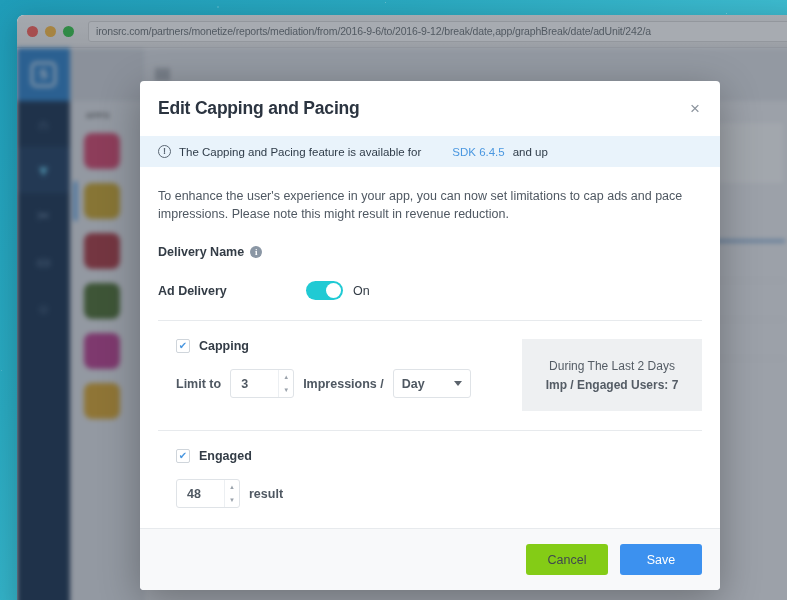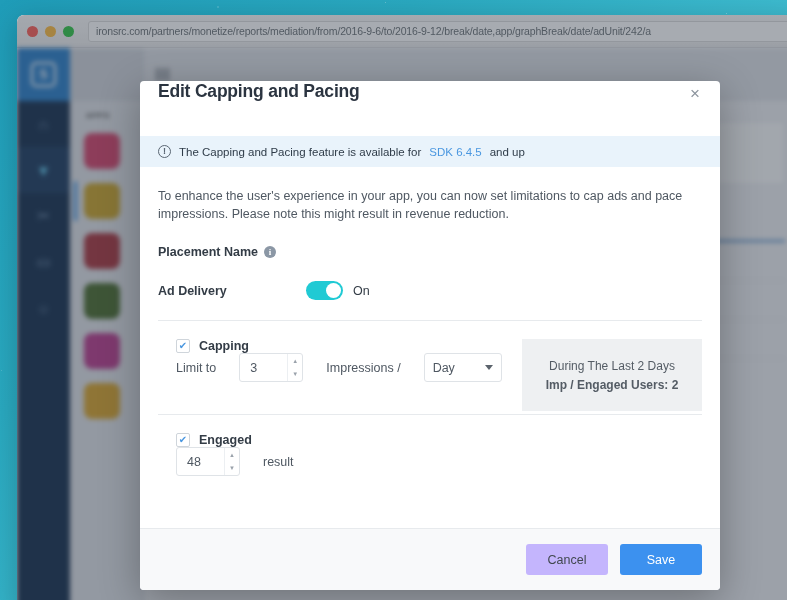--- a/index.html
+++ b/index.html
@@ -147,21 +147,21 @@
     left: 123px; top: 66px;
     width: 580px; height: 509px;
     background: #fff;
     border-radius: 4px;
     box-shadow: 0 10px 40px rgba(0,0,0,.3);
     display: flex; flex-direction: column;
     overflow: hidden;
   }
   .dlg-head {
     height: 55px;
-    display: flex; align-items: flex-start;
+    display: flex; align-items: center;
     padding: 0 18px;
     flex-shrink: 0;
   }
   .dlg-title {
     font-size: 17.5px; font-weight: bold; color: #2b3440;
     letter-spacing: -.2px;
   }
   .dlg-close {
     margin-left: auto; font-size: 17px;
     color: #8d959e; cursor: pointer; line-height: 1;
@@ -174,21 +174,21 @@
     font-size: 11.5px; color: #2f3c49;
     flex-shrink: 0;
   }
   .banner-ic {
     width: 13px; height: 13px; border-radius: 50%;
     border: 1.3px solid #5a6673; color: #5a6673;
     font-size: 9px; font-weight: bold;
     display: flex; align-items: center; justify-content: center;
     flex-shrink: 0; line-height: 1;
   }
-  .banner-link { color: #4a97e0; }
+  .banner-link { color: #4a97e0; margin-left: 23px; }
   .dlg-body { padding: 0 18px; flex: 1; }
   .intro {
     font-size: 12.5px; color: #4f5862; line-height: 18px;
     padding: 20px 0 0 0; max-width: 540px;
   }
   .row-field {
     display: flex; align-items: center;
     margin-top: 22px;
   }
   .field-label {
@@ -228,23 +228,23 @@
   .chk-row { display: flex; align-items: center; gap: 9px; padding-left: 18px; }
   .checkbox {
     width: 14px; height: 14px; border-radius: 2px;
     border: 1px solid #cfd5db; background: #fff;
     display: flex; align-items: center; justify-content: center;
     color: #4a97e0; font-size: 10px; line-height: 1;
     cursor: pointer;
   }
   .chk-label { font-size: 12.5px; font-weight: bold; color: #333c46; }
   .ctrl-row {
-    display: flex; align-items: center; gap: 23px;
-    padding-left: 18px; 
-    font-size: 12.5px; color: #4f5862;
+    display: flex; align-items: center; gap: 9px;
+    padding-left: 18px; margin-top: 16px;
+    font-size: 12.5px; color: #4f5862; font-weight: bold;
   }
   .spinner {
     width: 64px; height: 29px;
     border: 1px solid #dfe3e7; border-radius: 3px;
     background: #fff; display: flex; align-items: center;
     position: relative;
   }
   .spinner .val {
     padding-left: 10px; font-size: 12.5px; color: #4f5862;
   }
@@ -284,21 +284,21 @@
     border-top: 1px solid #e7eaed;
     display: flex; align-items: center; justify-content: flex-end;
     gap: 12px; padding: 0 18px; flex-shrink: 0;
   }
   .btn {
     height: 31px; min-width: 82px;
     border-radius: 3px; border: none;
     font-size: 12.5px; cursor: pointer;
     font-family: "Liberation Sans", sans-serif;
   }
-  .btn-cancel { background: #c4b5fd; color: #41484f; }
+  .btn-cancel { background: #84cc16; color: #41484f; }
   .btn-save { background: #3c91ef; color: #fff; }
 </style>
 </head>
 <body>
 
 <div class="specks" id="specks">
     <div class="speck" style="width: 0.600099px; height: 0.600099px; left: 724.642px; top: 173.542px; opacity: 0.33;"></div>
     <div class="speck" style="width: 1.91287px; height: 1.91287px; left: 419.246px; top: 197.587px; opacity: 0.65;"></div>
     <div class="speck" style="width: 1.95913px; height: 1.95913px; left: 427.223px; top: 410.709px; opacity: 0.58;"></div>
     <div class="speck" style="width: 2.07016px; height: 2.07016px; left: 190.458px; top: 224.539px; opacity: 0.62;"></div>
@@ -471,21 +471,21 @@
       <span class="banner-link">SDK 6.4.5</span>
       <span>and up</span>
     </div>
 
     <div class="dlg-body">
 
       <div class="intro">To enhance the user's experience in your app, you can now set limitations to cap ads and pace impressions. Please note this might result in revenue reduction.</div>
 
       <div class="row-field">
         <div class="field-label">
-          <span>Placement Name</span>
+          <span>Delivery Name</span>
           <span class="info-ic">i</span>
         </div>
       </div>
 
       <div class="row-field">
         <div class="field-label">Ad Delivery</div>
         <div class="toggle-wrap">
           <div class="toggle">
             <div class="knob"></div>
           </div>
@@ -512,21 +512,21 @@
             </span>
           </div>
           <span>Impressions /</span>
           <div class="select">
             <span>Day</span>
             <span class="caret"></span>
           </div>
         </div>
         <div class="statbox">
           <span>During The Last 2 Days</span>
-          <b>Imp / Engaged Users: 2</b>
+          <b>Imp / Engaged Users: 7</b>
         </div>
       </div>
 
       <div class="divider" style="margin-top:32px"></div>
 
       <div class="sec">
         <div class="chk-row">
           <div class="checkbox">
             <span>✔</span>
           </div>

